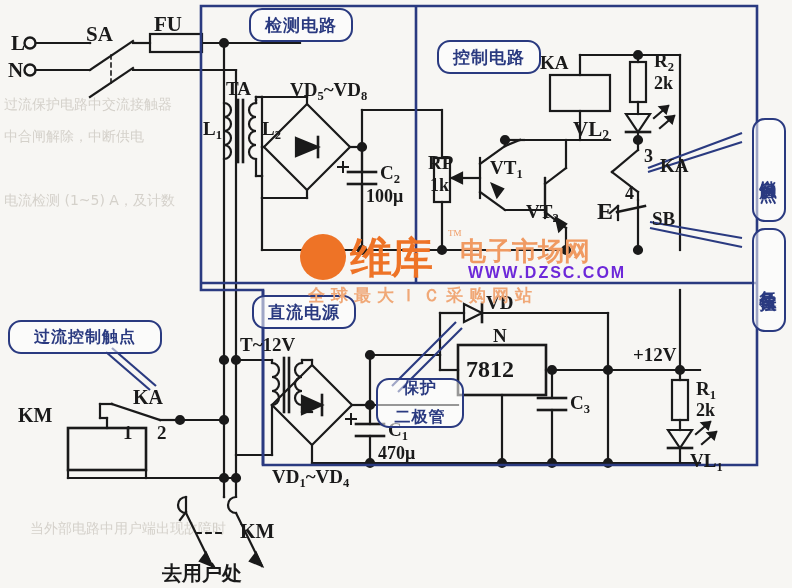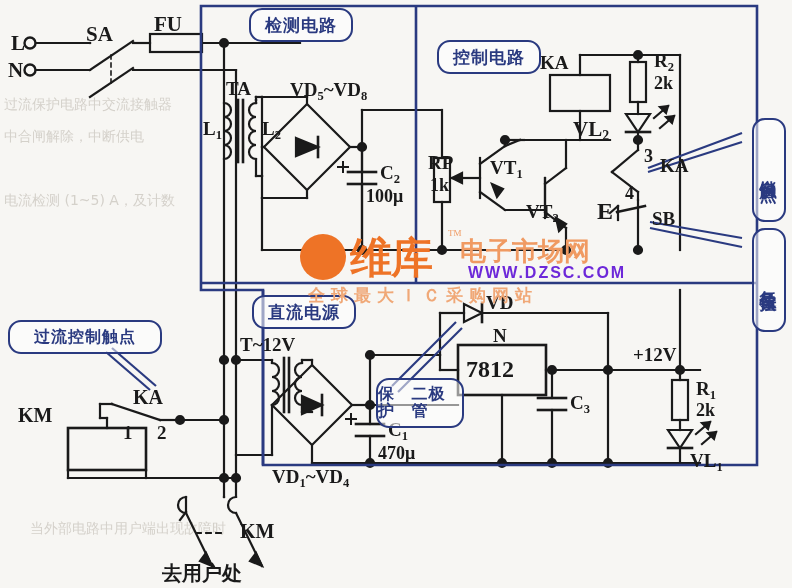--- a/index.html
+++ b/index.html
@@ -383,21 +383,21 @@
   <div class="lbl" style="left:240px;top:520px;font-size:20px;">KM</div>
   <div class="lbl cn" style="left:162px;top:560px;font-size:20px;">去用户处</div>
 
   <div class="pill" style="left:249px;top:8px;width:100px;height:30px;font-size:17px;">检测电路</div>
   <div class="pill" style="left:437px;top:40px;width:100px;height:30px;font-size:17px;">控制电路</div>
   <div class="pill" style="left:252px;top:295px;width:100px;height:30px;font-size:17px;">直流电源</div>
 
   <div class="pill" style="left:8px;top:320px;width:150px;height:30px;font-size:16px;">过流控制触点</div>
 
   <div class="pill" style="left:376px;top:378px;width:84px;height:46px;font-size:16px;
-              line-height:1.05;">
+              flex-direction:column;line-height:1.05;justify-content:space-between;">
     <span>保护</span>
     <span>二极管</span>
   </div>
 
   <div class="pill v" style="left:752px;top:118px;width:30px;height:100px;font-size:17px;">自锁触点</div>
   <div class="pill v" style="left:752px;top:228px;width:30px;height:100px;font-size:17px;">复位按钮</div>
 
   <div id="wm">
     <div class="circ"></div>
     <div class="tm">TM</div>

